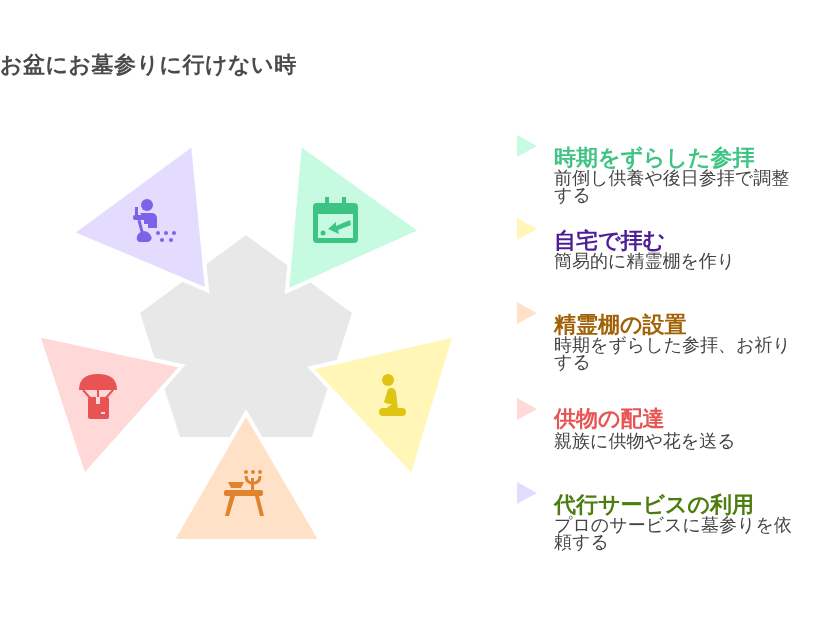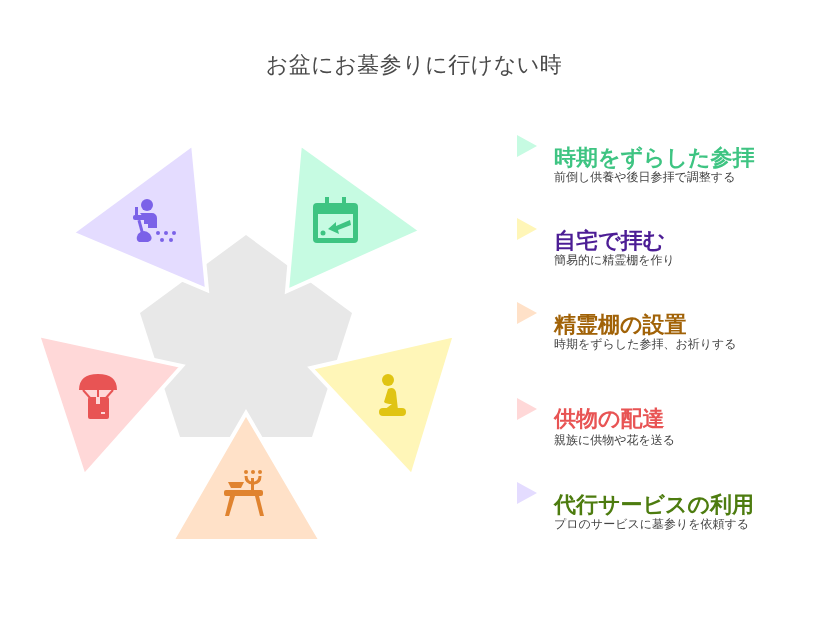--- a/index.html
+++ b/index.html
@@ -1,22 +1,22 @@
 <!DOCTYPE html>
 <html><head>
 <meta charset="utf-8">
 <style>
   html, body { margin:0; padding:0; background:#ffffff; }
   body { width:828px; height:624px; position:relative; overflow:hidden; font-family:"DejaVu Sans","Liberation Sans",sans-serif; }
-  .title { position:absolute; left:0; width:828px; top:50px; text-align:center; font-size:22px; font-weight:normal; color:#4a4a4a; letter-spacing:0.5px; }
+  .title { position:absolute; left:0; width:828px; top:50px; font-size:22px; font-weight:bold; color:#4a4a4a; letter-spacing:0.5px; }
   svg.diagram { position:absolute; left:0; top:0; }
   .item { position:absolute; left:510px; width:300px; }
   .marker { position:absolute; left:7px; top:0; width:0; height:0; border-top:11px solid transparent; border-bottom:11px solid transparent; border-left:20px solid; }
   .item-title { position:absolute; left:44px; top:0; font-size:22px; font-weight:bold; white-space:nowrap; line-height:22px;margin-top:12px; }
-  .item-desc { position:absolute; left:44px; top:34px; width:240px; font-size:12px; color:#444444; line-height:17px; }
+  .item-desc { position:absolute; left:44px; top:34px; width:240px; font-size:18px; color:#444444; line-height:17px; }
 </style>
 </head>
 <body>
 
 <div class="title">お盆にお墓参りに行けない時</div>
 
 <svg class="diagram" width="828" height="624" viewBox="0 0 828 624">
 
   <polygon points="246,235 352,313 312,437 180,437 140,313" fill="#e8e8e8"></polygon>
 

